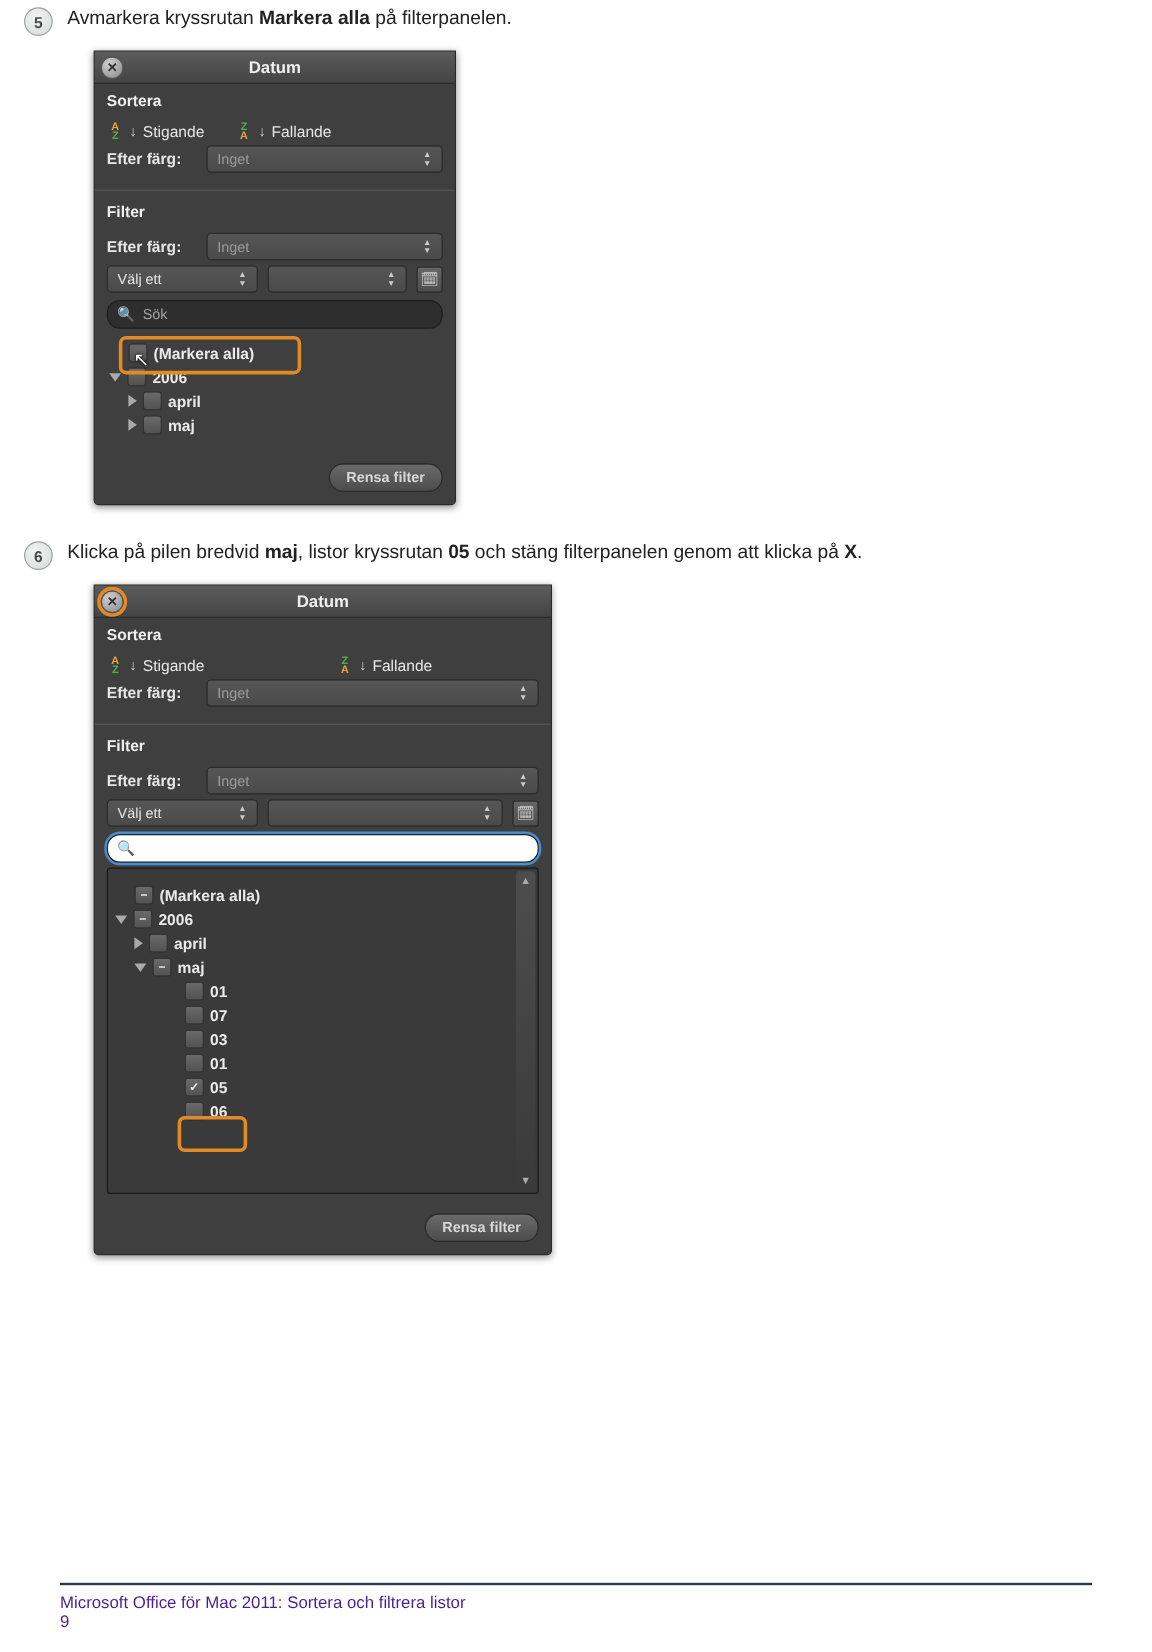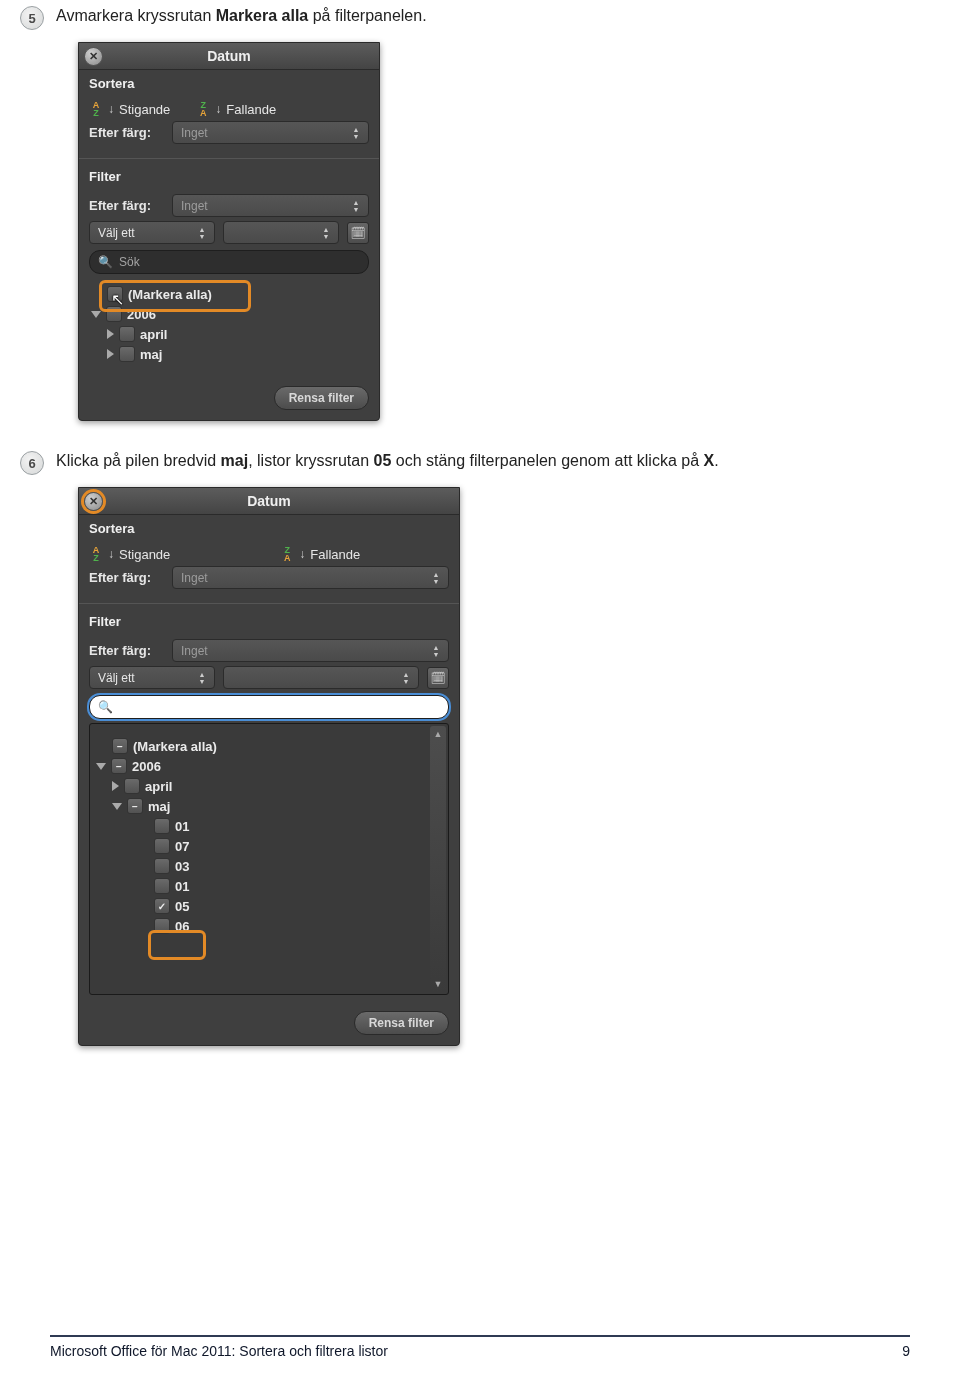--- a/index.html
+++ b/index.html
@@ -310,21 +310,22 @@
   }
   .page-footer .line {
     height: 2px;
     background: #2f3a53;
     margin-bottom: 6px;
   }
   .page-footer .ftext {
     display: flex;
     justify-content: space-between;
     font-size: 14px;
-    color: #0f172a;
+    color: #4c1d95;
+    flex-direction: column;
   }
 </style>
 </head>
 <body>
 
 <div class="page">
 
   <div class="step">
     <div class="step-num">5</div>
     <div class="step-text">

